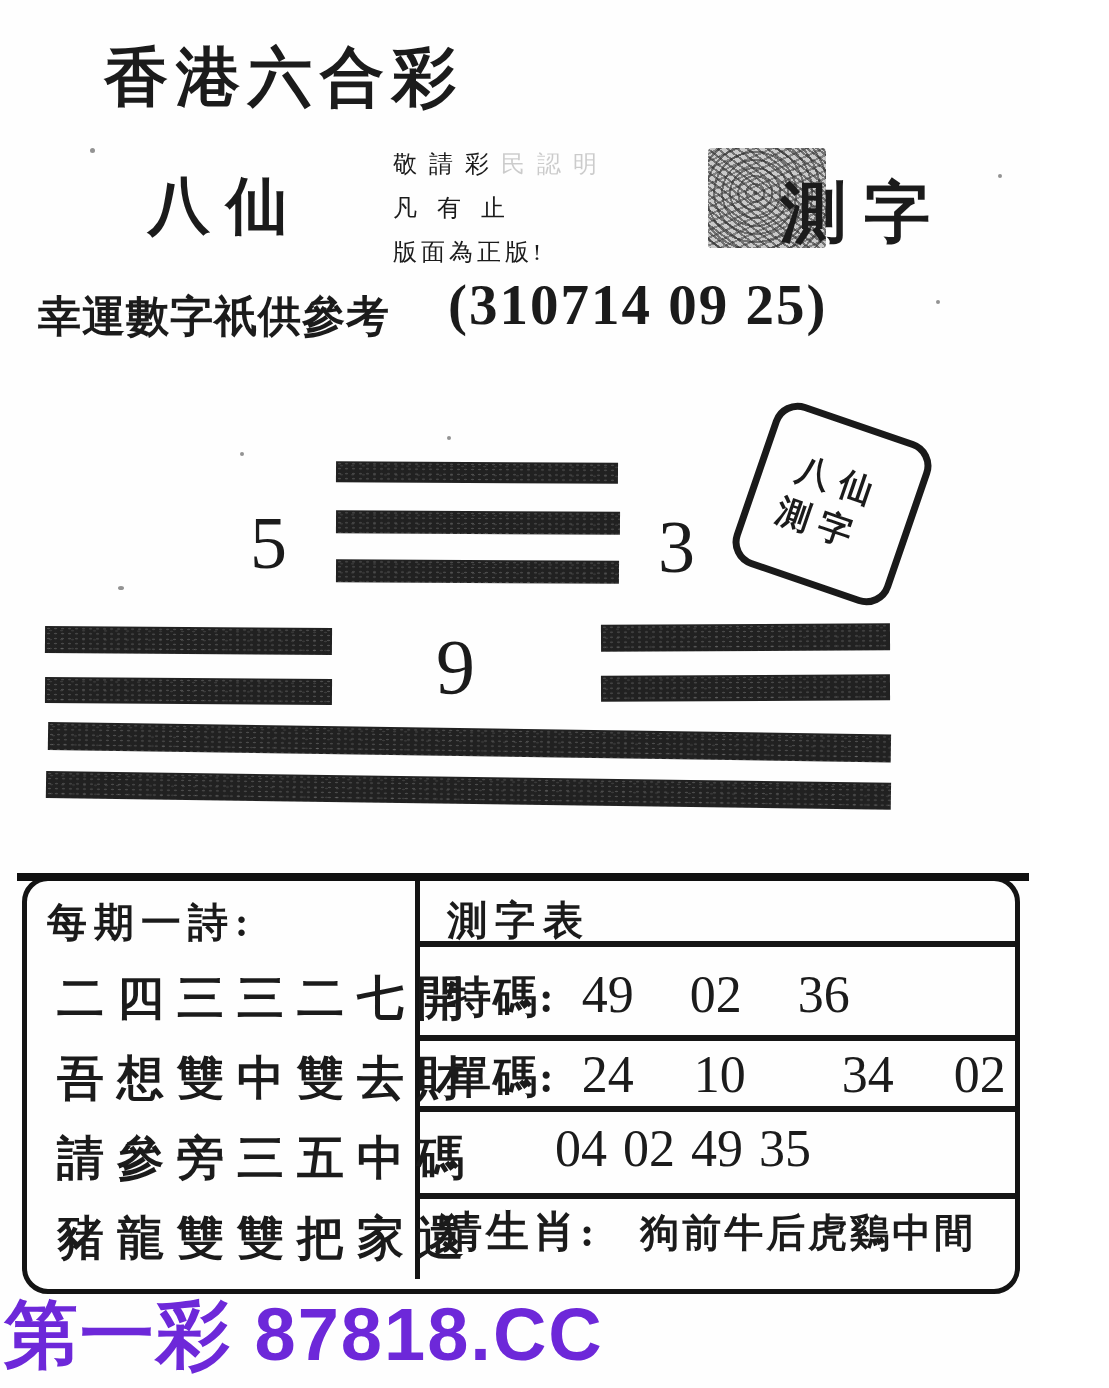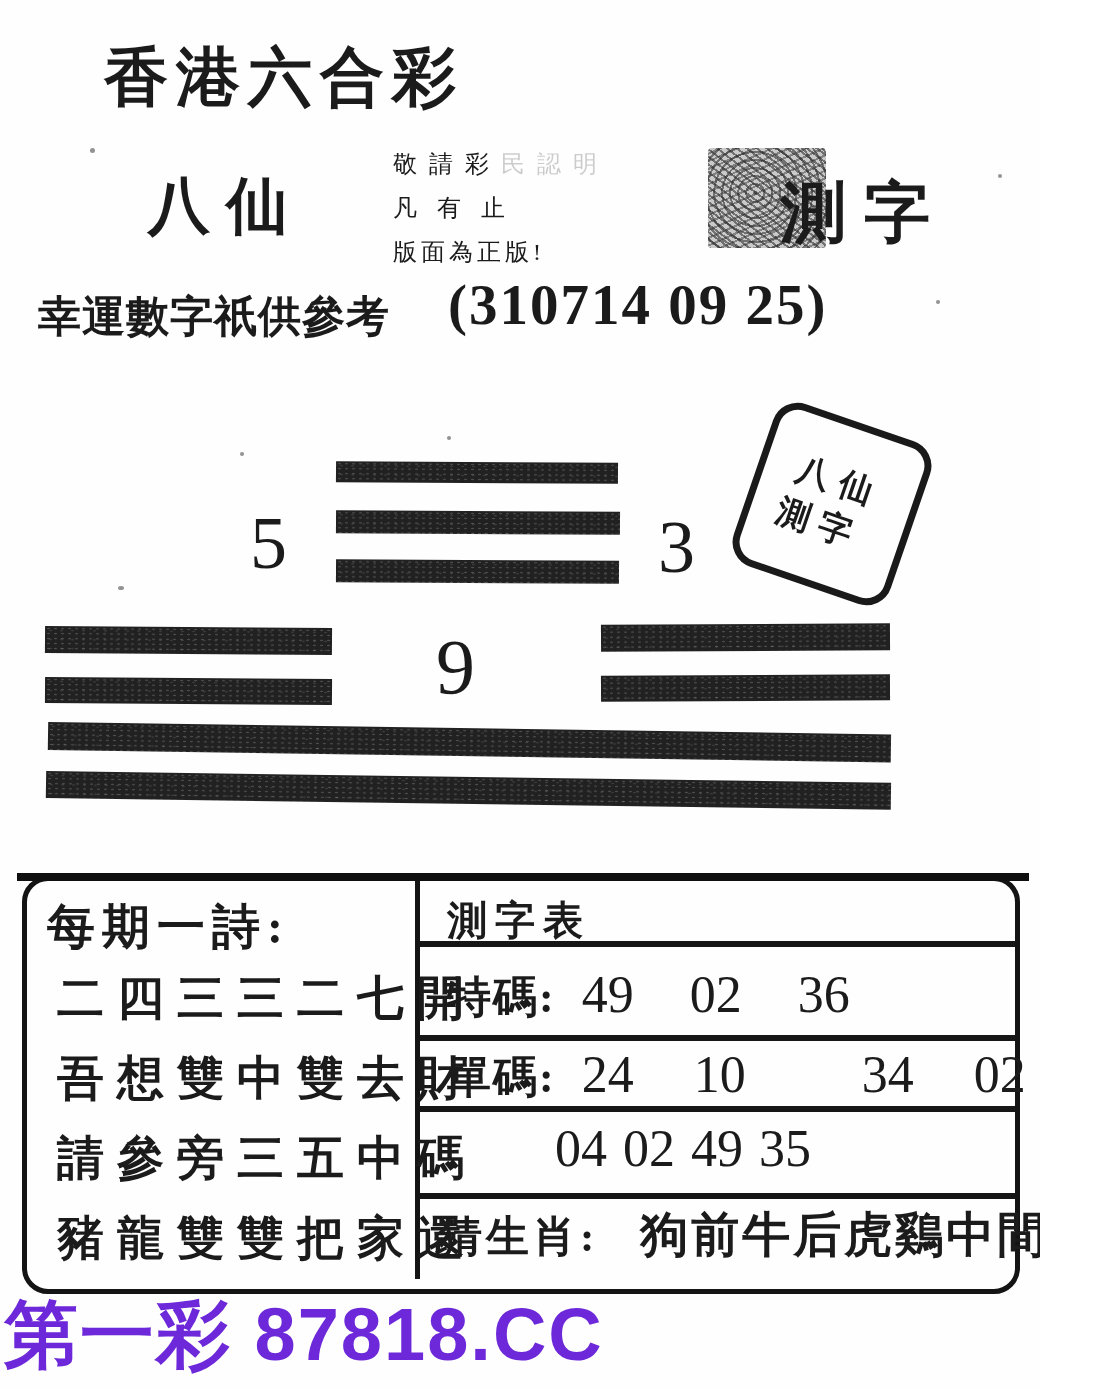--- a/index.html
+++ b/index.html
@@ -53,38 +53,38 @@
   .seal .row{font-size:34px;font-weight:bold;letter-spacing:10px;line-height:46px;white-space:nowrap;}
   .seal .row2{margin-left:-12px;}
 
   
   .sheet{left:22px;top:876px;width:988px;height:408px;border:5px solid #141414;border-radius:26px;}
   .sheet::before{content:"";position:absolute;left:-10px;right:-14px;top:-8px;height:8px;background:#101010;}
   .vdiv{left:388px;top:0;width:5px;height:398px;background:#141414;}
   .hline{left:393px;right:0;height:6px;background:#161616;}
   .hl1{top:60px;} .hl2{top:154px;} .hl3{top:225px;} .hl4{top:312px;}
 
-  .poem-title{left:20px;top:14px;font-size:48px;font-weight:bold;letter-spacing:7px;white-space:nowrap;}
+  .poem-title{left:20px;top:14px;font-size:40px;font-weight:bold;letter-spacing:7px;white-space:nowrap;}
   .poem{left:30px;font-size:47px;font-weight:bold;letter-spacing:13px;white-space:nowrap;}
   .pl0{top:86px;} .pl1{top:166px;} .pl2{top:246px;} .pl3{top:326px;}
 
   .rc-title{left:420px;top:12px;font-size:40px;font-weight:bold;letter-spacing:8px;white-space:nowrap;}
   .num-row{display:flex;align-items:baseline;white-space:nowrap;}
   .row-label{font-size:44px;font-weight:bold;letter-spacing:2px;}
   .nums{font-size:52px;display:flex;}
   .r-special{left:420px;top:84px;}
   .r-special .nums{margin-left:26px;gap:56px;}
   .r-single{left:420px;top:164px;}
   .r-single .nums{margin-left:26px;gap:60px;}
-  .r-single .nums span:nth-child(3){margin-left:56px;}
+  .r-single .nums span:nth-child(3){margin-left:36px;}
   .r-extra{left:528px;top:238px;}
   .r-extra .nums{gap:16px;}
   .r-zodiac{left:412px;top:322px;}
   .r-zodiac .row-label{font-size:43px;letter-spacing:4px;}
-  .r-zodiac .zval{font-size:48px;font-weight:bold;letter-spacing:3px;margin-left:42px;}
+  .r-zodiac .zval{font-size:39px;font-weight:bold;letter-spacing:3px;margin-left:42px;}
 
   
   .footer{left:4px;top:1286px;font-size:74px;font-weight:800;letter-spacing:2px;white-space:nowrap;
           font-family:"Liberation Sans","DejaVu Sans",sans-serif;}
 
   
   .speck{width:5px;height:5px;border-radius:50%;background:#3a3a3a;opacity:.55;}
   .s1{left:1042px;top:118px;} .s2{left:998px;top:174px;width:4px;height:4px;}
   .s3{left:90px;top:148px;} .s4{left:447px;top:436px;width:4px;height:4px;}
   .s5{left:118px;top:586px;width:6px;height:4px;} .s6{left:936px;top:300px;width:4px;height:4px;}

